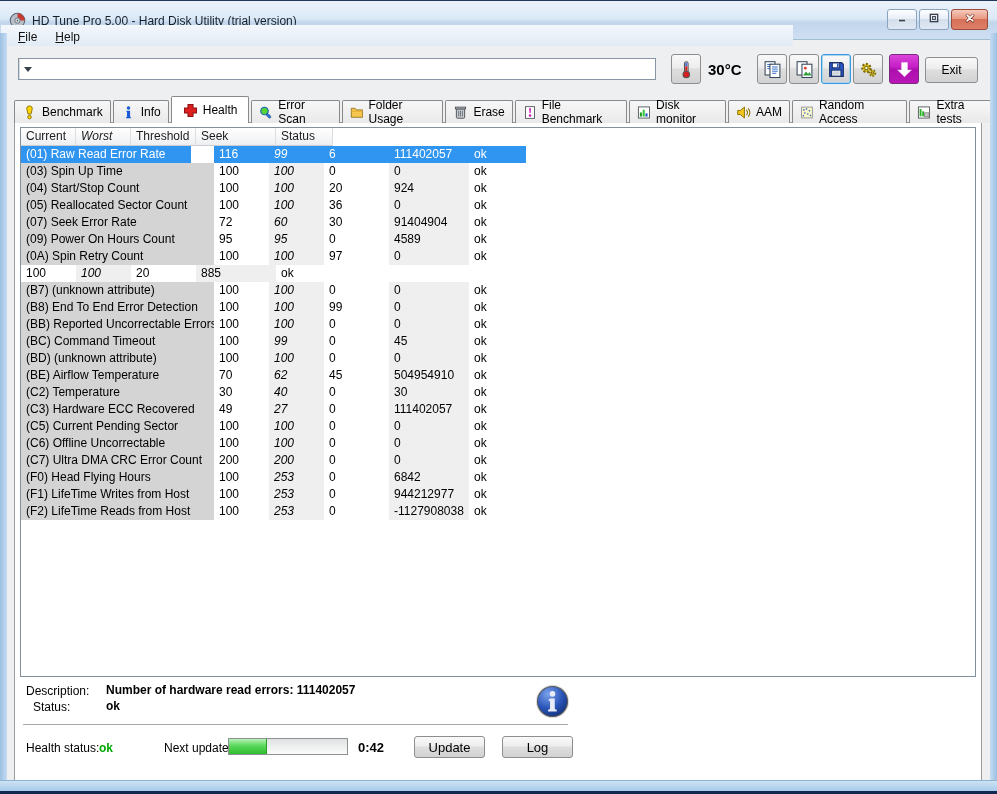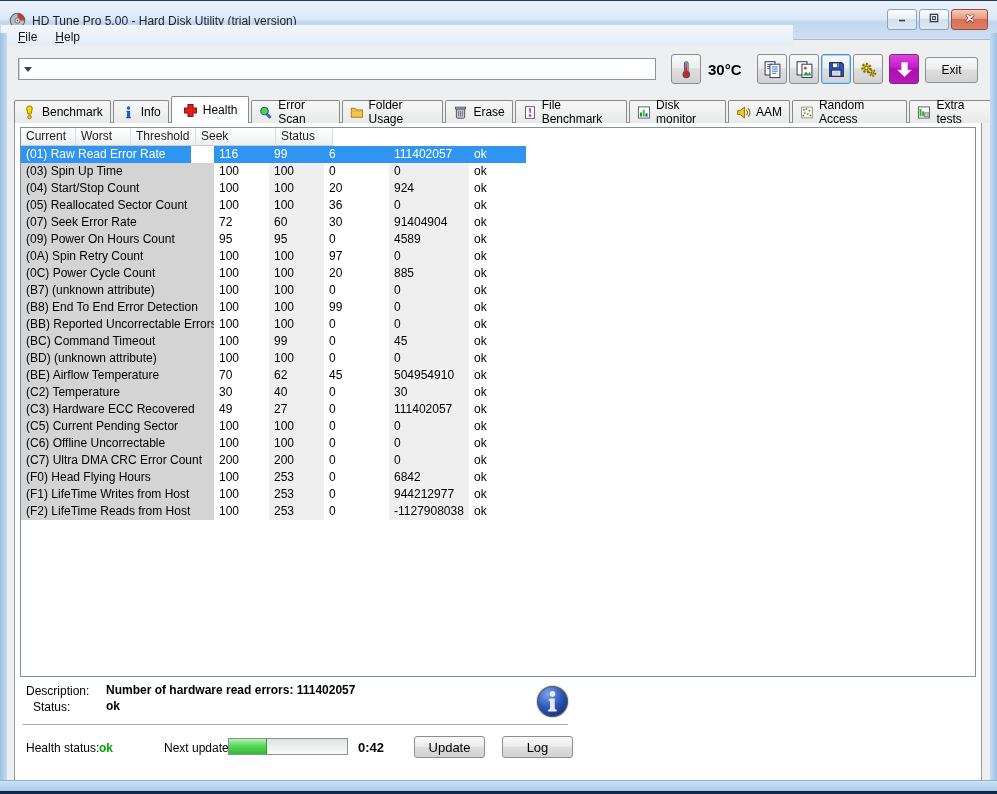--- a/index.html
+++ b/index.html
@@ -63,21 +63,21 @@
   
   .listview{position:absolute;left:5px;top:4px;width:956px;height:550px;background:#fff;
     border:1px solid #828f9c;overflow:hidden;}
   .lv-header{display:flex;height:18px;}
   .hcell{height:18px;line-height:17px;font-size:12px;color:#1c1c1c;padding-left:5px;
     background:linear-gradient(to bottom,#ffffff,#f3f4f5 70%,#eceef0);
     border-right:1px solid #dcdee1;border-bottom:1px solid #c9cdd2;}
   .hcell:last-child{border-right:1px solid #dcdee1;}
   .trow{display:flex;height:17px;}
   .tcell{height:17px;line-height:16px;font-size:12px;color:#000;padding-left:5px;white-space:nowrap;overflow:hidden;}
-  .col0{width:193px;}.col1{width:55px;}.col2{width:55px;}.col3{width:65px;}.col4{width:80px;}.col5{width:57px;}
+  .col0{width:193px;}.col1{width:55px;}.col2{width:55px;font-style:italic;}.col3{width:65px;}.col4{width:80px;}.col5{width:57px;}
   .tcell.col0{background:#d4d4d4;}
   .tcell.col2,.tcell.col4{background:#efefef;}
   .trow.selected .tcell{background:#3095f0;color:#fff;}
   .trow.selected .tcell.col0{background:linear-gradient(to right,#3095f0 0 170px,#ffffff 170px);}
   
   .detail-label{position:absolute;font-size:12px;color:#000;}
   .detail-value{position:absolute;font-size:12px;font-weight:bold;color:#000;}
   .infoicon{position:absolute;left:520px;top:561px;width:35px;height:35px;}
   .divider2{position:absolute;left:8px;top:601px;width:545px;height:1px;background:#a7a7a7;}
   
@@ -369,21 +369,20 @@
           </div>
           <div class="trow">
             <div class="tcell col0">(0A) Spin Retry Count</div>
             <div class="tcell col1">100</div>
             <div class="tcell col2">100</div>
             <div class="tcell col3">97</div>
             <div class="tcell col4">0</div>
             <div class="tcell col5">ok</div>
           </div>
           <div class="trow">
-            <div class="tcell col0">(0C) Power Cycle Count</div>
             <div class="tcell col1">100</div>
             <div class="tcell col2">100</div>
             <div class="tcell col3">20</div>
             <div class="tcell col4">885</div>
             <div class="tcell col5">ok</div>
           </div>
           <div class="trow">
             <div class="tcell col0">(B7) (unknown attribute)</div>
             <div class="tcell col1">100</div>
             <div class="tcell col2">100</div>

